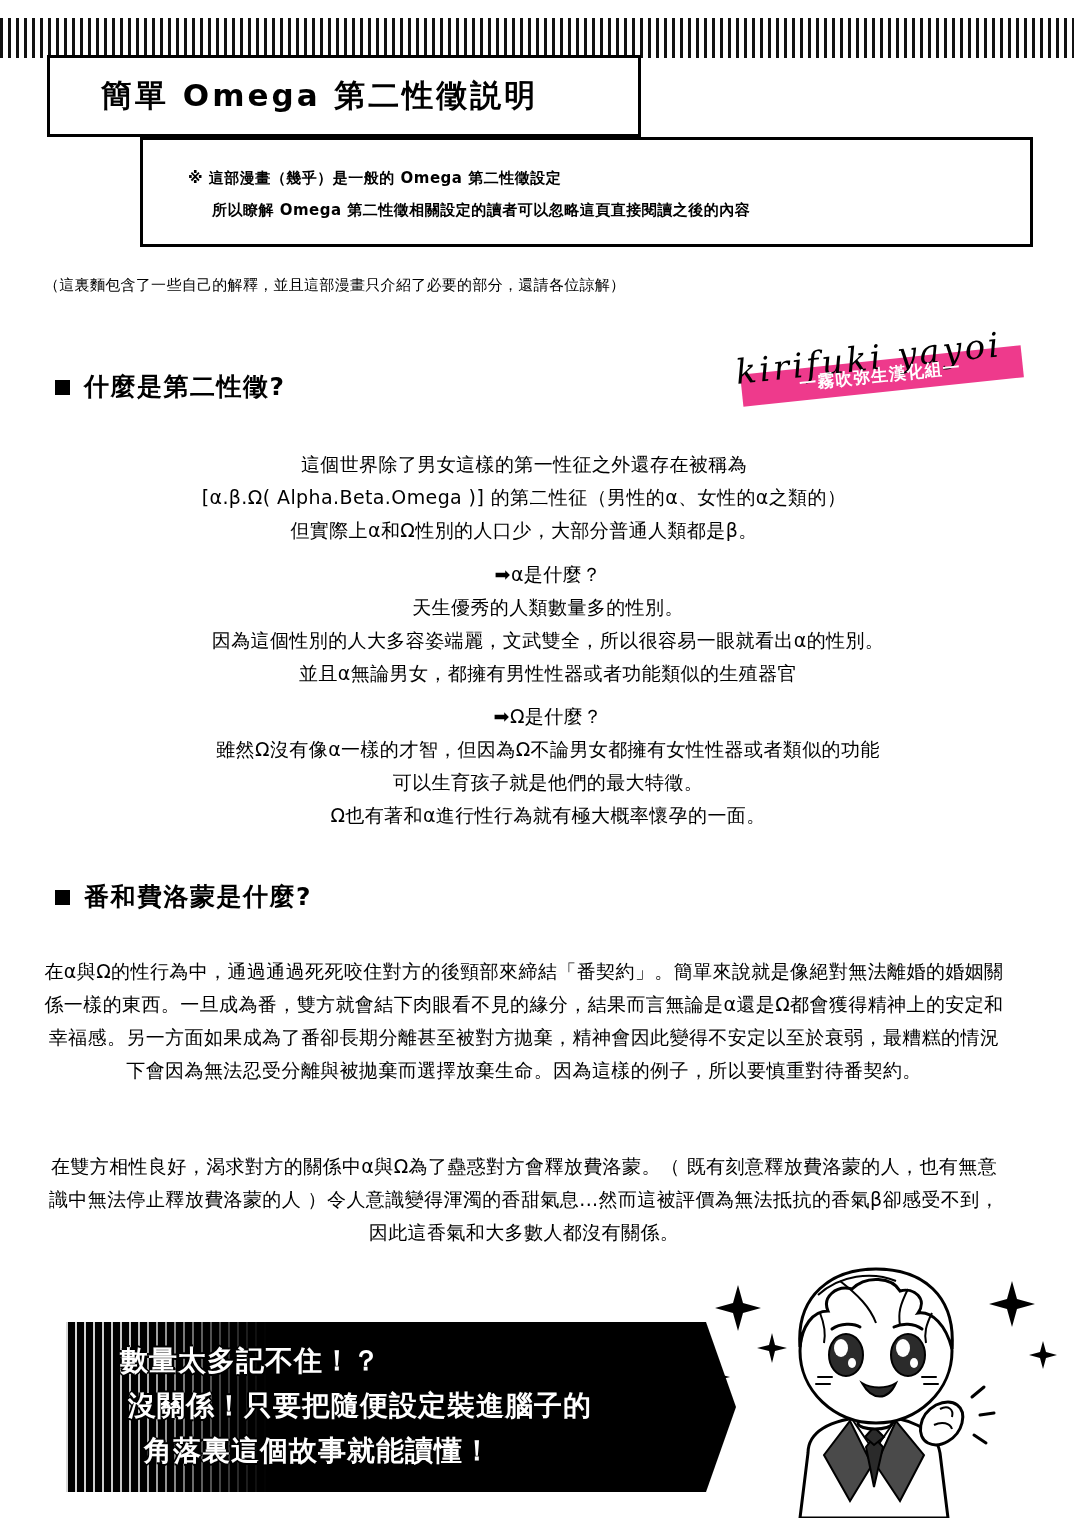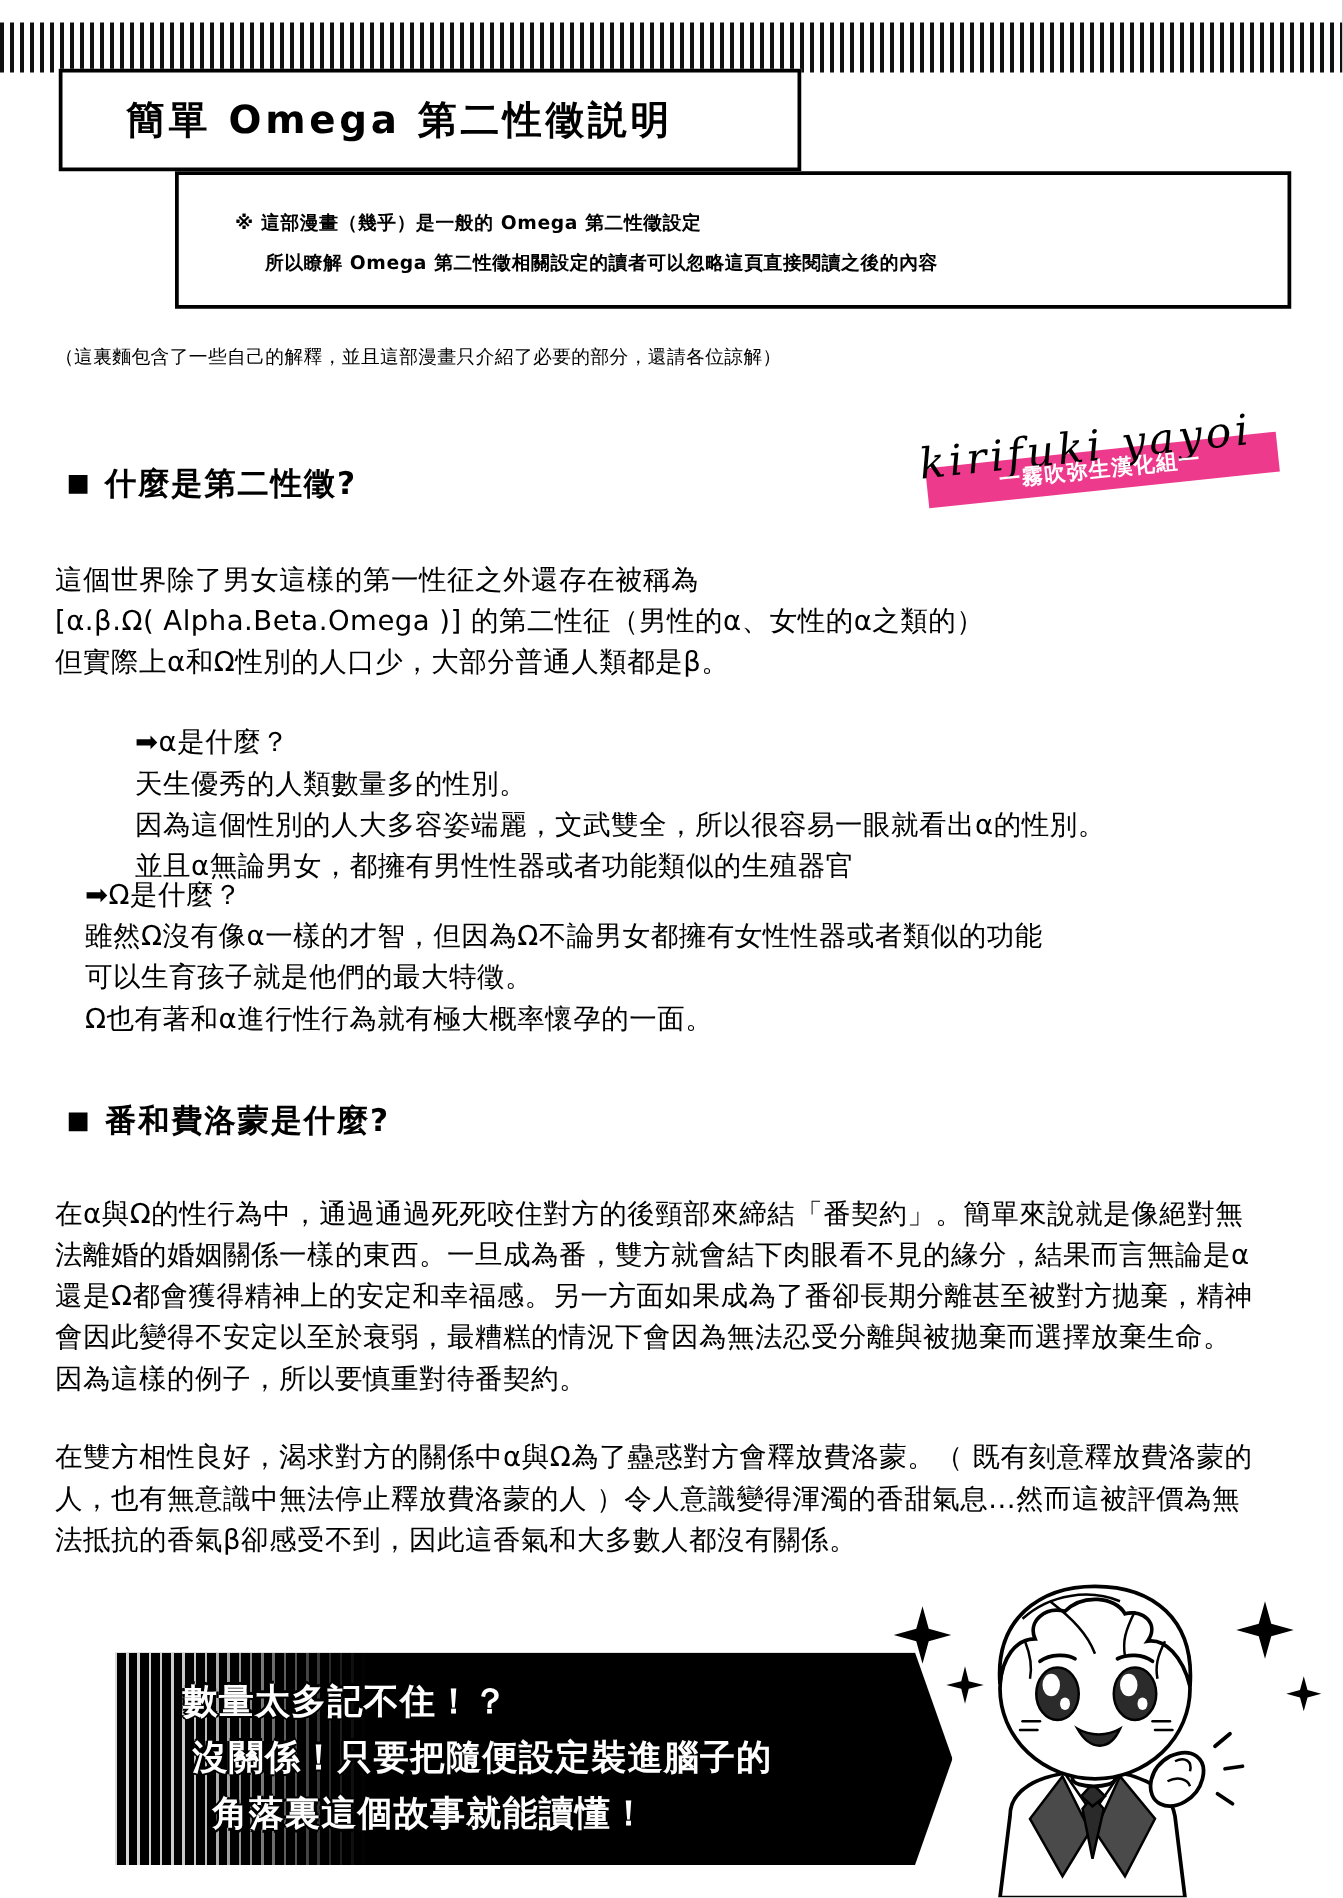--- a/index.html
+++ b/index.html
@@ -98,31 +98,32 @@
     margin-right: 14px;
     position: relative;
     top: 1px;
   }
   #head-1 { left: 55px; top: 370px; }
   #head-2 { left: 55px; top: 880px; }
 
   
   .para {
     position: absolute;
-    font-size: 22px;
+    font-size: 19px;
     line-height: 33px;
     letter-spacing: 0.4px;
     white-space: pre;
+    text-align: center;
   }
   .para.wrap {
     white-space: normal;
     line-height: 33px;
   }
   #p1 { left: 44px; top: 448px; width: 960px; }
-  #p2 { left: 68px; top: 578px; width: 960px; margin-left: 40px; }
+  #p2 { left: 68px; top: 558px; width: 960px; }
   #p3 { left: 68px; top: 700px; width: 960px; }
   #p4 { left: 44px; top: 955px; width: 960px; }
   #p5 { left: 44px; top: 1150px; width: 960px; }
 
   
   .wm {
     position: absolute;
     left: 735px; top: 338px;
     width: 290px; height: 72px;
     pointer-events: none;
@@ -155,21 +156,21 @@
     letter-spacing: 3px;
     color: #000;
     transform: rotate(-6deg);
     white-space: nowrap;
   }
 
   
   .banner-wrap {
     position: absolute;
     left: 66px; top: 1322px;
-    width: 670px; height: 150px; margin-left: 26px;
+    width: 670px; height: 150px;
   }
   .banner-bg {
     position: absolute;
     left: 0; top: 0;
     width: 670px; height: 170px;
     background: #000;
     clip-path: polygon(0 0, 640px 0, 670px 85px, 640px 170px, 0 170px);
   }
   .banner-speed {
     position: absolute;

